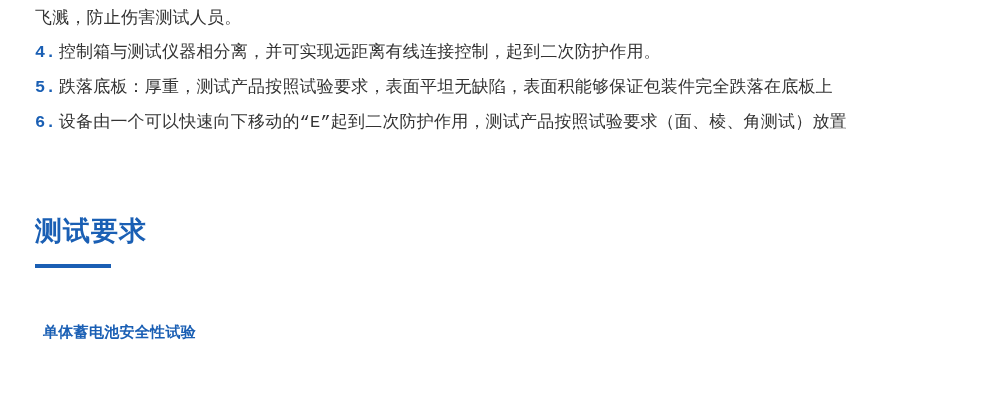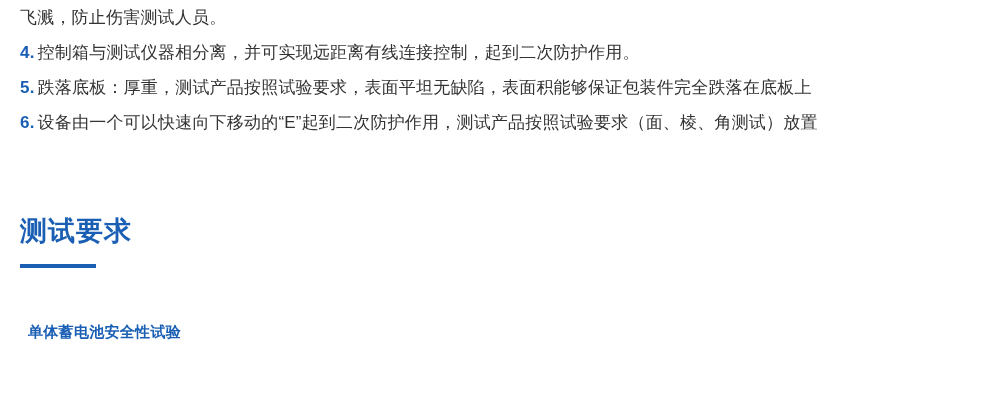--- a/index.html
+++ b/index.html
@@ -12,39 +12,40 @@
     height: 415px;
     font-family: "Liberation Sans", sans-serif;
     color: #333333;
     overflow: hidden;
   }
   .page {
     position: relative;
     width: 1000px;
     height: 415px;
     box-sizing: border-box;
-    padding: 0 20px;
+    padding: 0 35px;
   }
   .list-block {
     padding-top: 0;
   }
   .para {
     font-size: 17px;
     line-height: 35px;
     color: #333333;
     letter-spacing: 0.2px;
     margin: 0;
   }
   .list-item {
     display: block;
     font-size: 17px;
     line-height: 35px;
     color: #333333;
     margin: 0;
     letter-spacing: 0.2px;
+    font-family: Liberation Mono, monospace;
   }
   .num {
     color: #1a5fb4;
     font-weight: bold;
     margin-right: 3px;
   }
   .cont-line {
     font-size: 17px;
     line-height: 35px;
     color: #333333;

